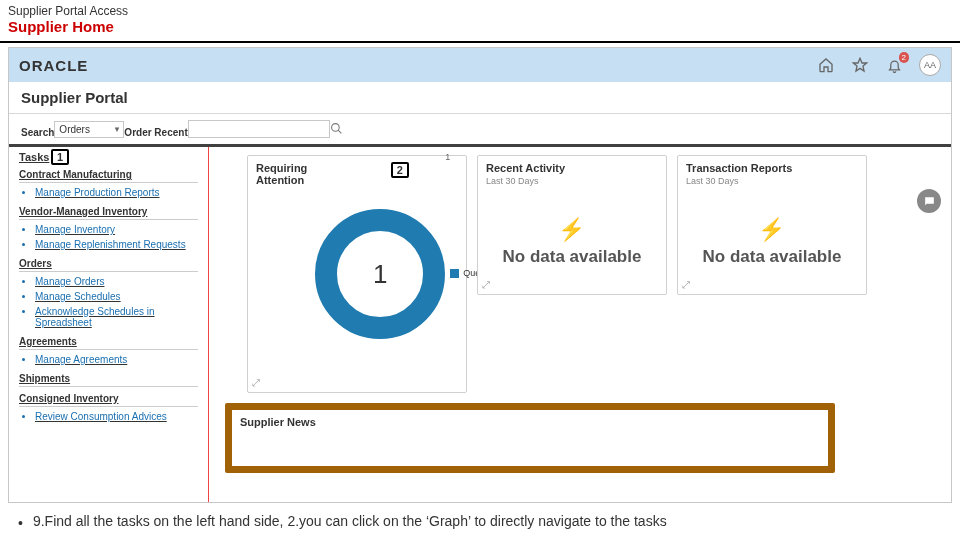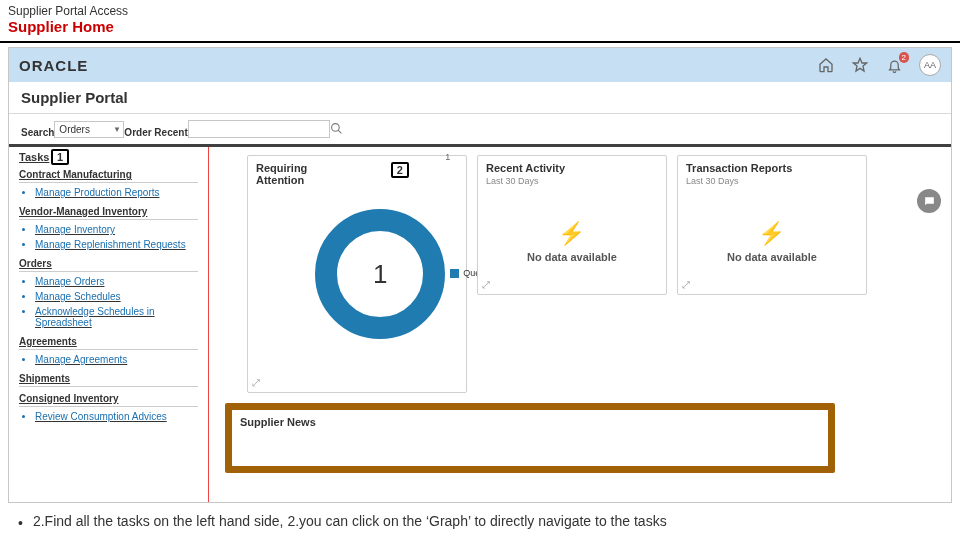--- a/index.html
+++ b/index.html
@@ -36,21 +36,21 @@
   .card-big { width: 220px; height: 238px; display: flex; flex-direction: row; position: relative; margin-left: 22px; }
   .card-small { width: 190px; height: 140px; display: flex; flex-direction: column; position: relative; }
   .donut-wrap { flex: 1; display: flex; align-items: center; justify-content: center; position: relative; }
   .donut { width: 130px; height: 130px; border-radius: 50%; border: 22px solid #1f7bb0; display: flex; align-items: center; justify-content: center; font-size: 26px; color: #333; }
   .marker2 { position: absolute; top: 6px; left: 58%; }
   .legend { font-size: 9px; text-align: right; padding: 4px 0 6px 0; display: flex; align-items: center; justify-content: center; gap: 4px; }
   .legend-swatch { width: 9px; height: 9px; background: #1f7bb0; display: inline-block; }
   .expand-ic { position: absolute; bottom: 3px; left: 4px; font-size: 10px; color: #999; }
   .nodata { flex: 1; display: flex; flex-direction: column; align-items: center; justify-content: center; gap: 4px; }
   .bolt { font-size: 22px; color: #e8a33d; }
-  .nodata-text { font-weight: bold; font-size: 11px; color: #555; }
+  .nodata-text { font-weight: bold; font-size: 17px; color: #555; }
   .news-card { width: 610px; margin-top: 10px; border: 7px solid #a16207; }
   .chat-btn { position: absolute; right: 10px; top: 42px; width: 24px; height: 24px; border-radius: 50%; background: #888; color: #fff; display: flex; align-items: center; justify-content: center; font-size: 13px; }
   .footer-note { padding: 10px 18px 0 18px; font-size: 14px; display: flex; align-items: flex-start; gap: 10px; }
   .footer-note .bullet { font-size: 14px; line-height: 20px; }
 </style>
 </head>
 <body>
 
 <div class="slide-title">Supplier Portal Access</div>
 <div class="slide-subtitle">Supplier Home</div>
@@ -174,14 +174,14 @@
       <div class="card news-card">
         <div class="card-head">Supplier News</div>
         <div style="height:36px"></div>
       </div>
     </div>
   </div>
 </div>
 
 <div class="footer-note">
   <span class="bullet">•</span>
-  <span>2.Find all the tasks on the left hand side, 2.you can click on the ‘Graph’ to directly navigate to the tasks</span>
+  <span>9.Find all the tasks on the left hand side, 2.you can click on the ‘Graph’ to directly navigate to the tasks</span>
 </div>
 
 </body></html>

